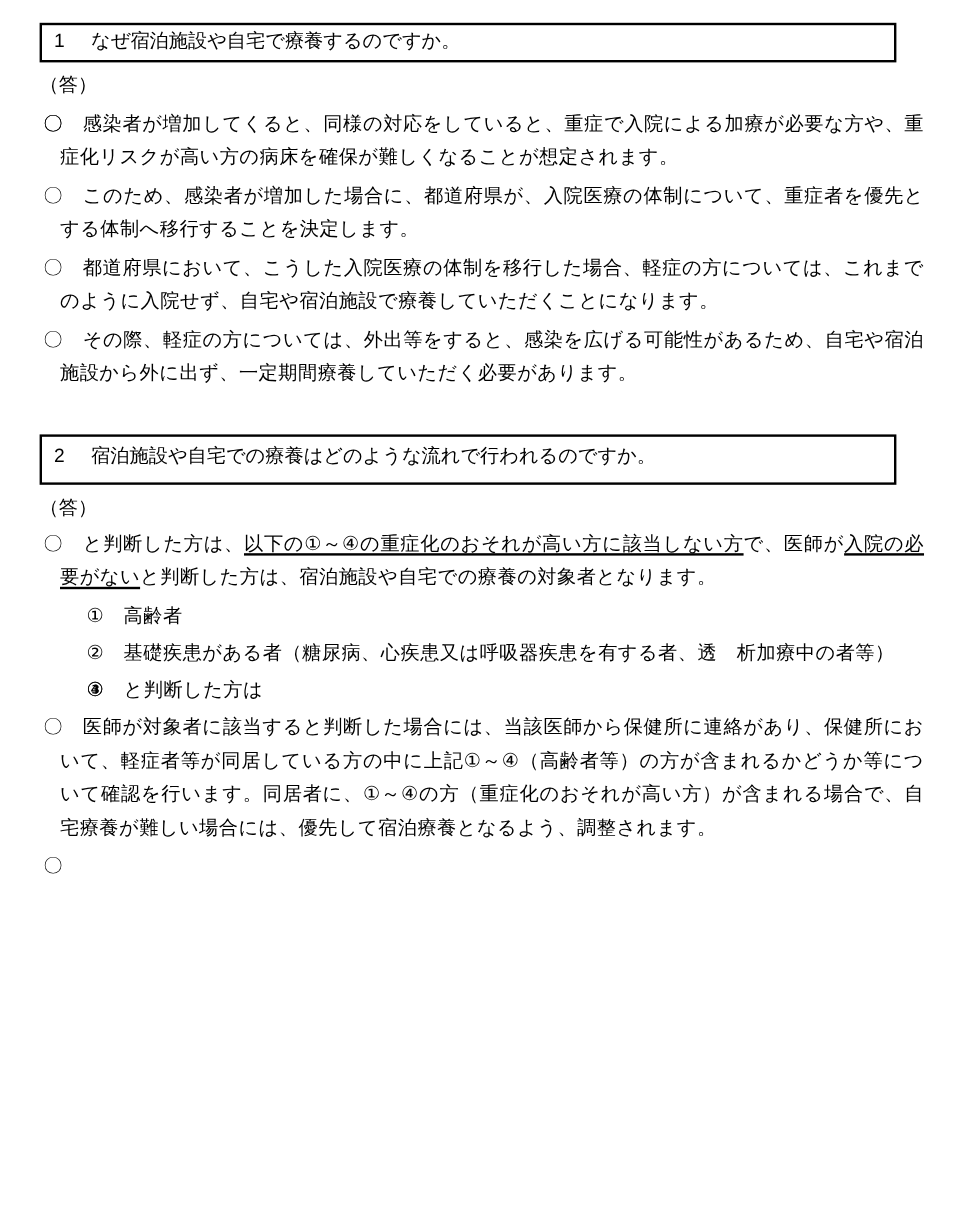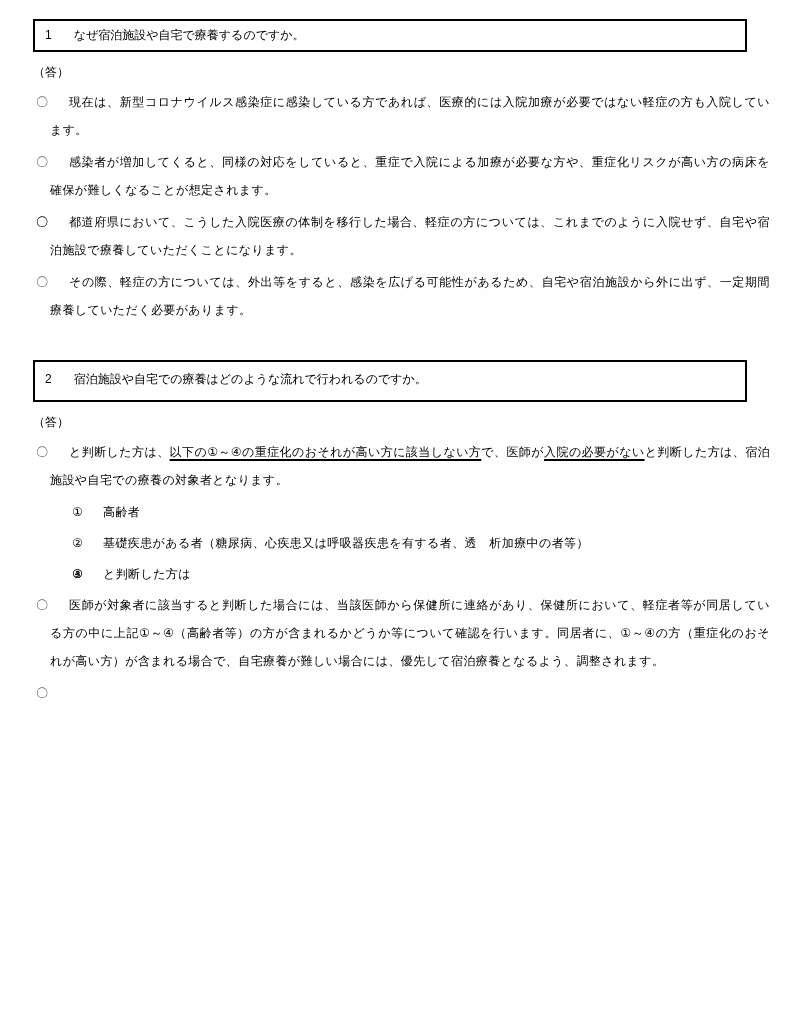--- a/index.html
+++ b/index.html
@@ -6,21 +6,21 @@
   .doc{
     position:relative;
     width:807px;
     height:1010px;
     box-sizing:border-box;
     background:#ffffff;
     color:#000000;
     padding:19px 37px 0 33px;
     overflow:hidden;
     font-family:"Liberation Sans","DejaVu Sans",sans-serif;
-    font-size:12px;
+    font-size:16px;
     line-height:28px;
   }
   section{margin:0;padding:0;}
   .qbox{
     box-sizing:border-box;
     width:714px;
     border:2px solid #000;
     line-height:24px;
     padding:2px 10px 3px 10px;
     margin:0 0 6px 0;
@@ -52,23 +52,23 @@
 <body>
 
 <div class="doc">
 
   <section>
     <div class="qbox">
       <span class="qnum">1</span><span class="qtext">なぜ宿泊施設や自宅で療養するのですか。</span>
     </div>
     <div class="ans-label">（答）</div>
     <div class="blocks">
-        <div class="bullet"><span class="marker">〇</span><span class="txt"><span>現在は、新型コロナウイルス感染症に感染している方であれば、医療的には入院加療が必要ではない軽症の方も入院しています。</span></span></div>
+        <div class="bullet"><span class="marker">〇</span></div>
         <div class="bullet"><span class="marker">〇</span><span class="txt"><span>感染者が増加してくると、同様の対応をしていると、重症で入院による加療が必要な方や、重症化リスクが高い方の病床を確保が難しくなることが想定されます。</span></span></div>
-        <div class="bullet"><span class="marker">〇</span></div>
+        <div class="bullet"><span class="marker">〇</span><span class="txt"><span>このため、感染者が増加した場合に、都道府県が、入院医療の体制について、重症者を優先とする体制へ移行することを決定します。</span></span></div>
         <div class="bullet"><span class="marker">〇</span><span class="txt"><span>都道府県において、こうした入院医療の体制を移行した場合、軽症の方については、これまでのように入院せず、自宅や宿泊施設で療養していただくことになります。</span></span></div>
         <div class="bullet"><span class="marker">〇</span><span class="txt"><span>その際、軽症の方については、外出等をすると、感染を広げる可能性があるため、自宅や宿泊施設から外に出ず、一定期間療養していただく必要があります。</span></span></div>
       </div>
   </section>
 
   <section>
     <div class="qbox q2">
       <span class="qnum">2</span><span class="qtext">宿泊施設や自宅での療養はどのような流れで行われるのですか。</span>
     </div>
     <div class="ans-label">（答）</div>

